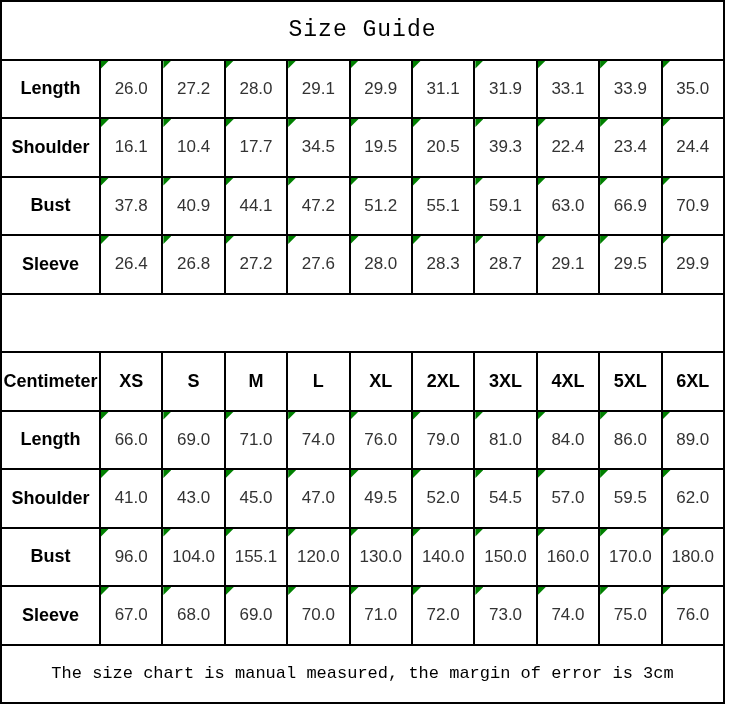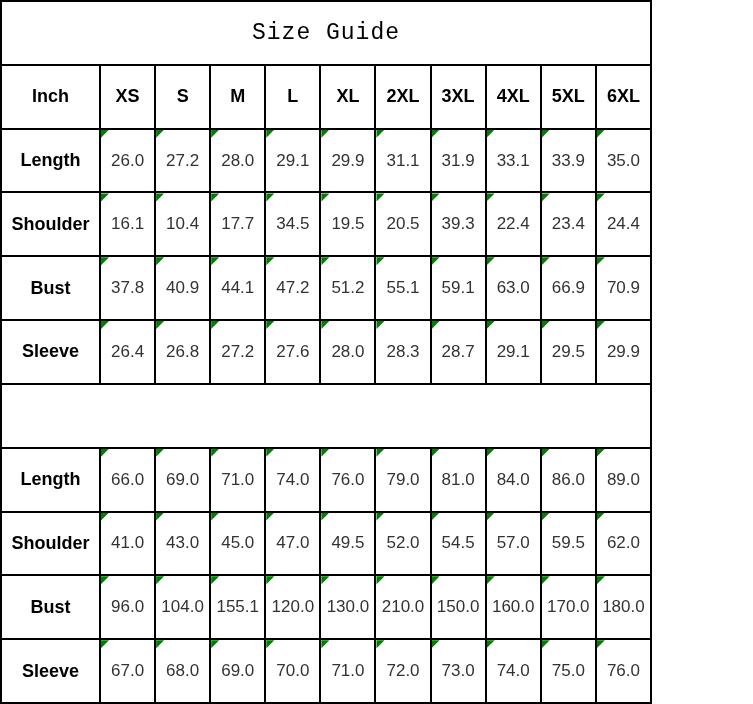--- a/index.html
+++ b/index.html
@@ -9,21 +9,21 @@
   }
   .canvas {
     width: 753px;
     height: 704px;
     background: #ffffff;
     box-sizing: border-box;
   }
   table.size-table {
     border-collapse: collapse;
     table-layout: fixed;
-    width: 652px;
+    width: 725px;
     height: 704px;
     background: #ffffff;
     font-family: "Liberation Sans", sans-serif;
   }
   table.size-table tr {
     height: 54px;
   }
   table.size-table td {
     border: 2px solid #000000;
     text-align: center;
@@ -90,33 +90,20 @@
         <col>
         <col>
         <col>
         <col>
         <col>
         <col>
     </colgroup>
     <tbody>
         <tr>
           <td class="title-cell" colspan="11">Size Guide</td>
-        </tr>
-        <tr>
-          <td class="head">Inch</td>
-          <td class="head">XS</td>
-          <td class="head">S</td>
-          <td class="head">M</td>
-          <td class="head">L</td>
-          <td class="head">XL</td>
-          <td class="head">2XL</td>
-          <td class="head">3XL</td>
-          <td class="head">4XL</td>
-          <td class="head">5XL</td>
-          <td class="head">6XL</td>
         </tr>
         <tr>
           <td class="rowlabel">Length</td>
           <td class="val"><span class="tri"></span><span class="vtext">26.0</span></td>
           <td class="val"><span class="tri"></span><span class="vtext">27.2</span></td>
           <td class="val"><span class="tri"></span><span class="vtext">28.0</span></td>
           <td class="val"><span class="tri"></span><span class="vtext">29.1</span></td>
           <td class="val"><span class="tri"></span><span class="vtext">29.9</span></td>
           <td class="val"><span class="tri"></span><span class="vtext">31.1</span></td>
           <td class="val"><span class="tri"></span><span class="vtext">31.9</span></td>
@@ -160,20 +147,33 @@
           <td class="val"><span class="tri"></span><span class="vtext">28.3</span></td>
           <td class="val"><span class="tri"></span><span class="vtext">28.7</span></td>
           <td class="val"><span class="tri"></span><span class="vtext">29.1</span></td>
           <td class="val"><span class="tri"></span><span class="vtext">29.5</span></td>
           <td class="val"><span class="tri"></span><span class="vtext">29.9</span></td>
         </tr>
         <tr>
           <td class="gap-cell" colspan="11"></td>
         </tr>
         <tr>
+          <td class="head">Centimeter</td>
+          <td class="head">XS</td>
+          <td class="head">S</td>
+          <td class="head">M</td>
+          <td class="head">L</td>
+          <td class="head">XL</td>
+          <td class="head">2XL</td>
+          <td class="head">3XL</td>
+          <td class="head">4XL</td>
+          <td class="head">5XL</td>
+          <td class="head">6XL</td>
+        </tr>
+        <tr>
           <td class="rowlabel">Length</td>
           <td class="val"><span class="tri"></span><span class="vtext">66.0</span></td>
           <td class="val"><span class="tri"></span><span class="vtext">69.0</span></td>
           <td class="val"><span class="tri"></span><span class="vtext">71.0</span></td>
           <td class="val"><span class="tri"></span><span class="vtext">74.0</span></td>
           <td class="val"><span class="tri"></span><span class="vtext">76.0</span></td>
           <td class="val"><span class="tri"></span><span class="vtext">79.0</span></td>
           <td class="val"><span class="tri"></span><span class="vtext">81.0</span></td>
           <td class="val"><span class="tri"></span><span class="vtext">84.0</span></td>
           <td class="val"><span class="tri"></span><span class="vtext">86.0</span></td>
@@ -192,34 +192,37 @@
           <td class="val"><span class="tri"></span><span class="vtext">59.5</span></td>
           <td class="val"><span class="tri"></span><span class="vtext">62.0</span></td>
         </tr>
         <tr>
           <td class="rowlabel">Bust</td>
           <td class="val"><span class="tri"></span><span class="vtext">96.0</span></td>
           <td class="val"><span class="tri"></span><span class="vtext">104.0</span></td>
           <td class="val"><span class="tri"></span><span class="vtext">155.1</span></td>
           <td class="val"><span class="tri"></span><span class="vtext">120.0</span></td>
           <td class="val"><span class="tri"></span><span class="vtext">130.0</span></td>
-          <td class="val"><span class="tri"></span><span class="vtext">210.0</span></td>
+          <td class="val"><span class="tri"></span><span class="vtext">140.0</span></td>
           <td class="val"><span class="tri"></span><span class="vtext">150.0</span></td>
           <td class="val"><span class="tri"></span><span class="vtext">160.0</span></td>
           <td class="val"><span class="tri"></span><span class="vtext">170.0</span></td>
           <td class="val"><span class="tri"></span><span class="vtext">180.0</span></td>
         </tr>
         <tr>
           <td class="rowlabel">Sleeve</td>
           <td class="val"><span class="tri"></span><span class="vtext">67.0</span></td>
           <td class="val"><span class="tri"></span><span class="vtext">68.0</span></td>
           <td class="val"><span class="tri"></span><span class="vtext">69.0</span></td>
           <td class="val"><span class="tri"></span><span class="vtext">70.0</span></td>
           <td class="val"><span class="tri"></span><span class="vtext">71.0</span></td>
           <td class="val"><span class="tri"></span><span class="vtext">72.0</span></td>
           <td class="val"><span class="tri"></span><span class="vtext">73.0</span></td>
           <td class="val"><span class="tri"></span><span class="vtext">74.0</span></td>
           <td class="val"><span class="tri"></span><span class="vtext">75.0</span></td>
           <td class="val"><span class="tri"></span><span class="vtext">76.0</span></td>
         </tr>
+        <tr>
+          <td class="footer-cell" colspan="11">The size chart is manual measured, the margin of error is 3cm</td>
+        </tr>
       </tbody>
   </table>
 </div>
 
 </body></html>

